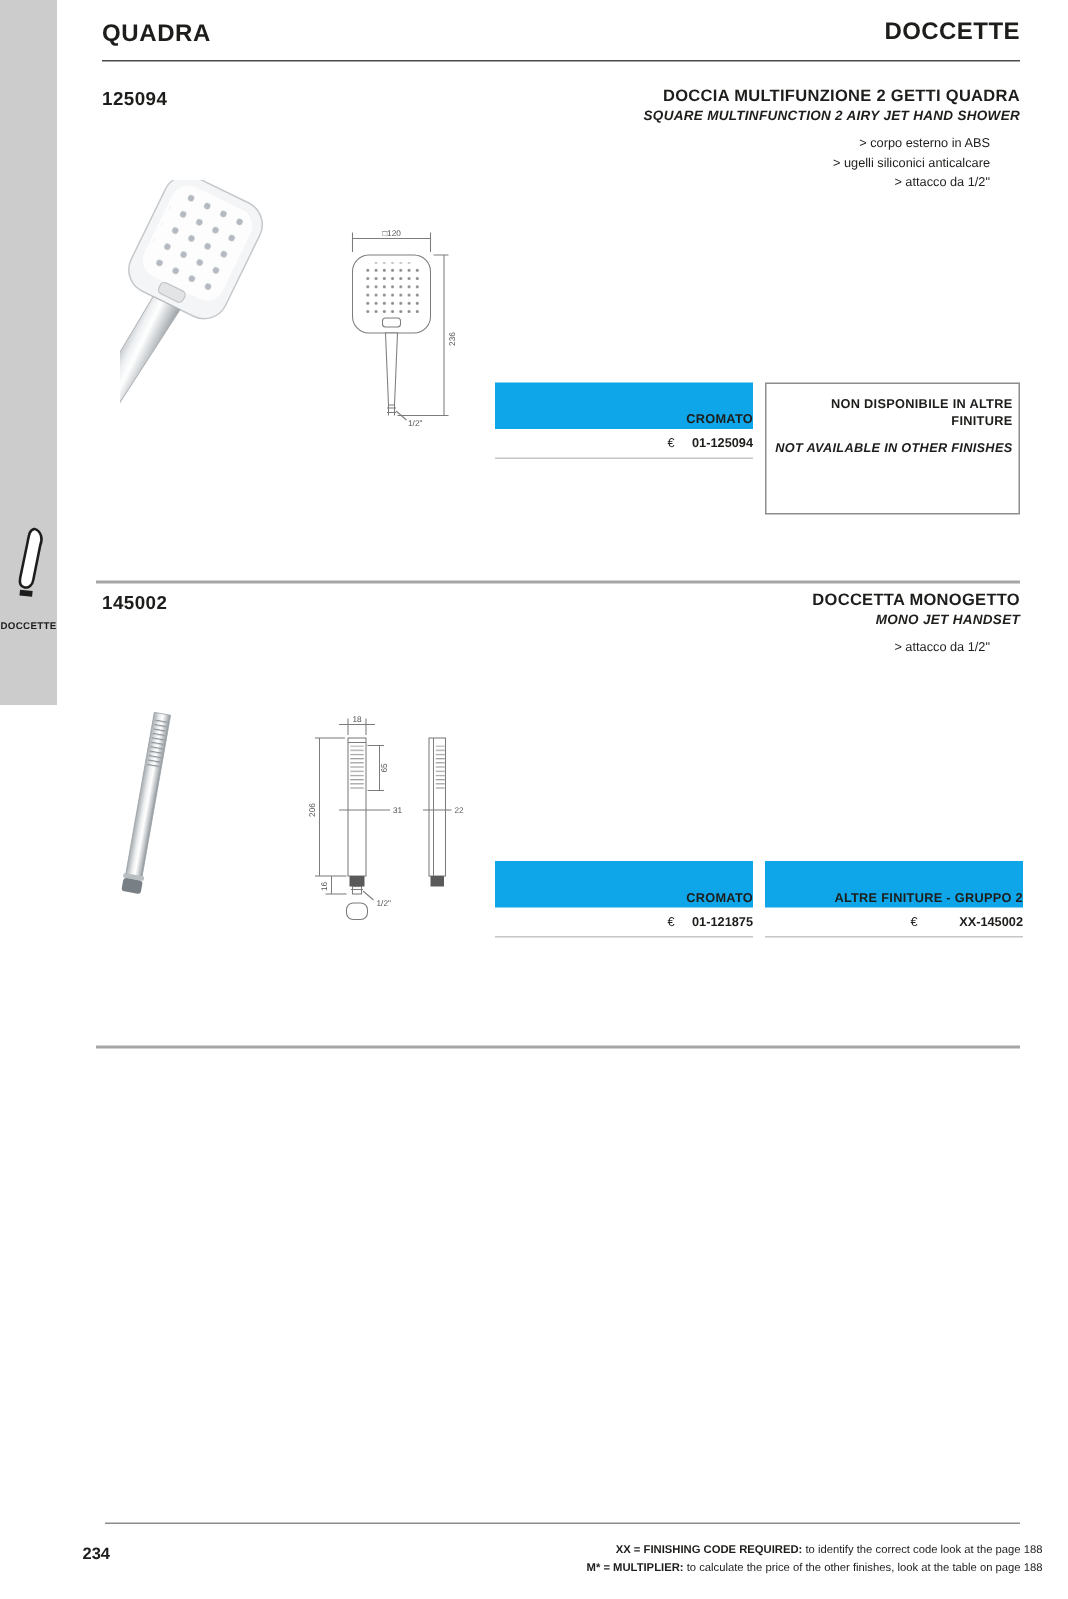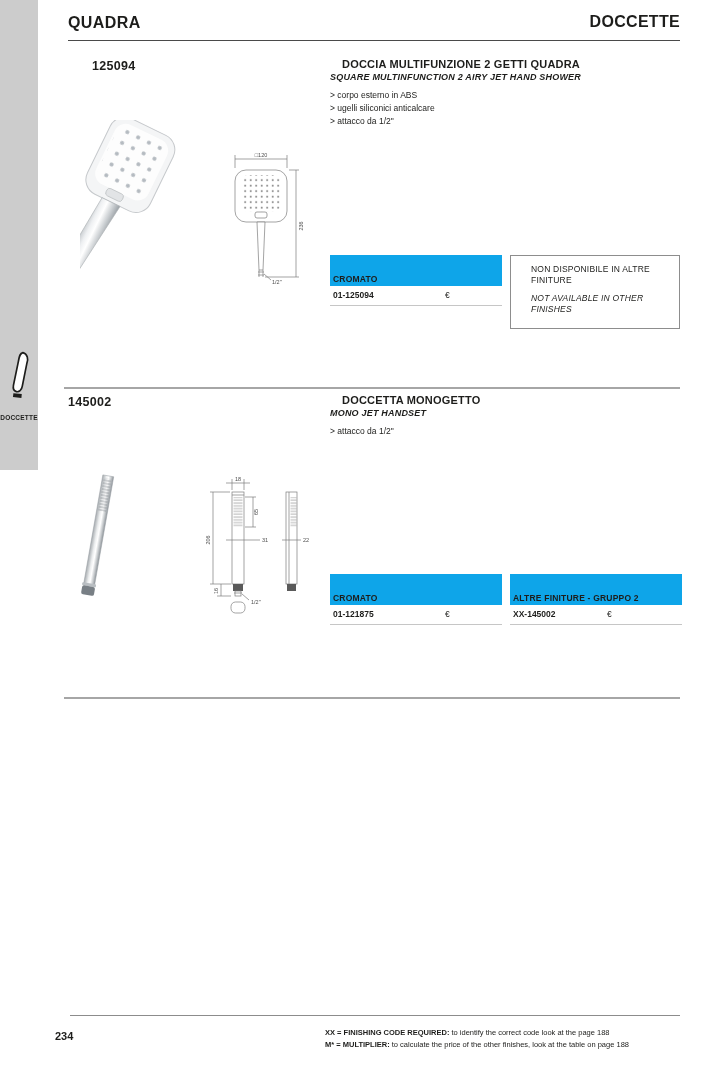--- a/index.html
+++ b/index.html
@@ -1,18 +1,18 @@
 <!DOCTYPE html>
 <html><head>
 <meta charset="utf-8">
 <style>
   html,body{margin:0;padding:0;background:#ffffff;}
   body{font-family:"Liberation Sans",sans-serif;color:#1d1d1b;}
   #page{position:relative;width:712px;height:1066px;background:#ffffff;overflow:hidden;}
-  .abs{position:absolute;}
+  .abs{position:absolute;text-align:right;}
 
   
   .h-left{left:68px;top:14px;font-size:16px;font-weight:600;letter-spacing:.4px;}
   .h-right{right:32px;top:13px;font-size:16px;font-weight:700;letter-spacing:.3px;}
   .h-rule{left:68px;top:40px;width:612px;height:1px;background:#4a4a4a;}
 
   
   .side-tab{left:0;top:0;width:38px;height:470px;background:#cccccc;}
   .side-icon{left:6px;top:350px;width:26px;height:52px;}
   .side-label{left:0;top:414px;width:38px;text-align:center;font-size:6.5px;font-weight:700;letter-spacing:.2px;}
@@ -25,21 +25,21 @@
   .feats{left:330px;width:330px;font-size:8.5px;line-height:1.55;}
 
   
   .ptable{width:172px;}
   .ptable .ph{background:#0ea5e9;font-size:8.5px;font-weight:700;padding:19px 0 2px 3px;letter-spacing:.2px;}
   .ptable .pr{position:relative;font-size:8.5px;font-weight:700;padding:4px 0 5px 3px;border-bottom:1px solid #c6c6c6;}
   .ptable .cur{position:absolute;left:115px;top:4px;font-weight:400;}
   .ptable.alt .cur{left:97px;}
 
   
-  .notebox{left:510px;top:255px;width:170px;height:74px;border:1px solid #8d8d8d;box-sizing:border-box;padding:8px 20px;font-size:8.5px;font-weight:400;line-height:1.3;letter-spacing:.2px;}
+  .notebox{left:510px;top:255px;width:170px;height:88px;border:1px solid #8d8d8d;box-sizing:border-box;padding:8px 4px;font-size:8.5px;font-weight:700;line-height:1.3;letter-spacing:.2px;}
   .notebox .en{font-style:italic;margin-top:7px;}
 
   
   .divider{left:64px;width:616px;height:2px;background:#a6a6a6;}
   .f-rule{left:70px;top:1015px;width:610px;height:1px;background:#8c8c8c;}
 
   
   .pagenum{left:55px;top:1030px;font-size:11px;font-weight:700;}
   .fnotes{left:325px;top:1027px;width:370px;font-size:7.5px;line-height:1.6;}
   .fnotes b{font-weight:700;}
@@ -57,21 +57,21 @@
       <path d="M26 4 C33 6 35 14 32 21 L25 56 C24 62 20 65 16 64 C12 63 10.5 59 11.5 54 L19 18 C20.5 10 21 5 26 4 Z" fill="#ffffff" stroke="#1d1d1b" stroke-width="2.6"></path>
       <rect x="11" y="67" width="13" height="6" fill="#1d1d1b" transform="rotate(6 17 70)"></rect>
     </svg>
   </div>
   <div class="abs side-label">DOCCETTE</div>
 
   <div class="abs h-left">QUADRA</div>
   <div class="abs h-right">DOCCETTE</div>
   <div class="abs h-rule"></div>
 
-  <div class="abs pcode" style="top:59px;margin-left:24px;">125094</div>
+  <div class="abs pcode" style="top:59px;">125094</div>
 
   <div class="abs ptitle" style="top:58px;">
     <div class="t">DOCCIA MULTIFUNZIONE 2 GETTI QUADRA</div>
     <div class="s">SQUARE MULTINFUNCTION 2 AIRY JET HAND SHOWER</div>
   </div>
 
   <div class="abs feats" style="top:89px;">
     <div>&gt; corpo esterno in ABS</div>
     <div>&gt; ugelli siliconici anticalcare</div>
     <div>&gt; attacco da 1/2"</div>

